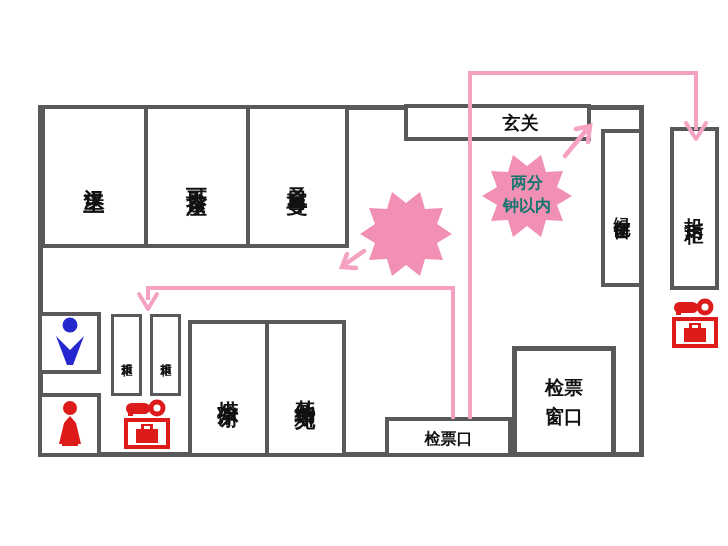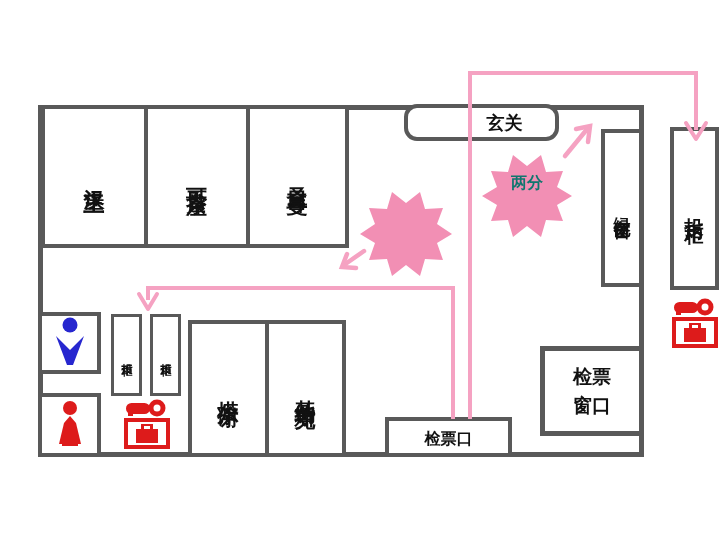--- a/index.html
+++ b/index.html
@@ -11,26 +11,26 @@
   .box{position:absolute;background:#fff;border:4px solid #595959;display:flex;align-items:center;justify-content:center;}
   .vlabel{writing-mode:vertical-rl;text-orientation:upright;font-weight:700;letter-spacing:3px;line-height:1;}
   .hlabel{font-weight:700;}
   #building{position:absolute;left:38px;top:105px;width:606px;height:352px;border:5px solid #595959;background:#fff;z-index:0;}
   
   #room-burger{left:41px;top:105px;width:107px;height:143px;z-index:1;}
   #room-tea{left:144px;top:105px;width:106px;height:143px;z-index:1;}
   #room-germain{left:246px;top:105px;width:103px;height:143px;z-index:1;}
   .shop-label{font-size:21px;}
   
-  #genkan{left:404px;top:104px;width:155px;height:37px;z-index:2;border-radius:13px;}
+  #genkan{left:404px;top:104px;width:187px;height:37px;z-index:2;}
   #genkan .hlabel{font-size:18px;padding-left:46px;}
   
   #green-window{left:601px;top:129px;width:42px;height:158px;z-index:1;}
   #green-window .vlabel{font-size:17px;letter-spacing:2px;}
-  #ticket-window{left:540px;top:346px;width:104px;height:90px;border-width:5px;z-index:1;flex-direction:column;}
+  #ticket-window{left:512px;top:346px;width:104px;height:111px;border-width:5px;z-index:1;flex-direction:column;}
   #ticket-window .hlabel{font-size:19px;line-height:29px;}
   #ticket-gate{left:385px;top:417px;width:127px;height:40px;z-index:2;}
   #ticket-gate .hlabel{font-size:16px;margin-top:4px;}
   
   #room-tarche{left:188px;top:320px;width:81px;height:137px;z-index:1;}
   #room-kiosk{left:265px;top:320px;width:81px;height:137px;z-index:1;}
   
   #toilet-male{left:38px;top:312px;width:63px;height:62px;z-index:1;}
   #toilet-female{left:38px;top:393px;width:63px;height:64px;z-index:1;}
   
@@ -158,16 +158,17 @@
 
     <polygon fill="#f28fb4" points="452,234 437,243 443,260 425,259 420,276 406,265 392,276 387,259 369,260 375,243 360,234 375,224 369,208 387,209 392,192 406,203 420,192 425,209 443,208 437,224"></polygon>
 
     <polygon fill="#f28fb4" points="572,196 557,205 563,221 546,220 541,237 527,226 513,237 508,220 491,221 497,205 482,196 497,187 491,171 508,172 513,155 527,166 541,155 546,172 563,171 557,187"></polygon>
   </svg>
 
   <div class="callout-text" style="left:360px;top:209px;">
   </div>
   <div class="callout-text" style="left:481px;top:171px;">
     <div>两分</div>
+    <div>钟以内</div>
   </div>
 
 
 </div>
 
 </body></html>

